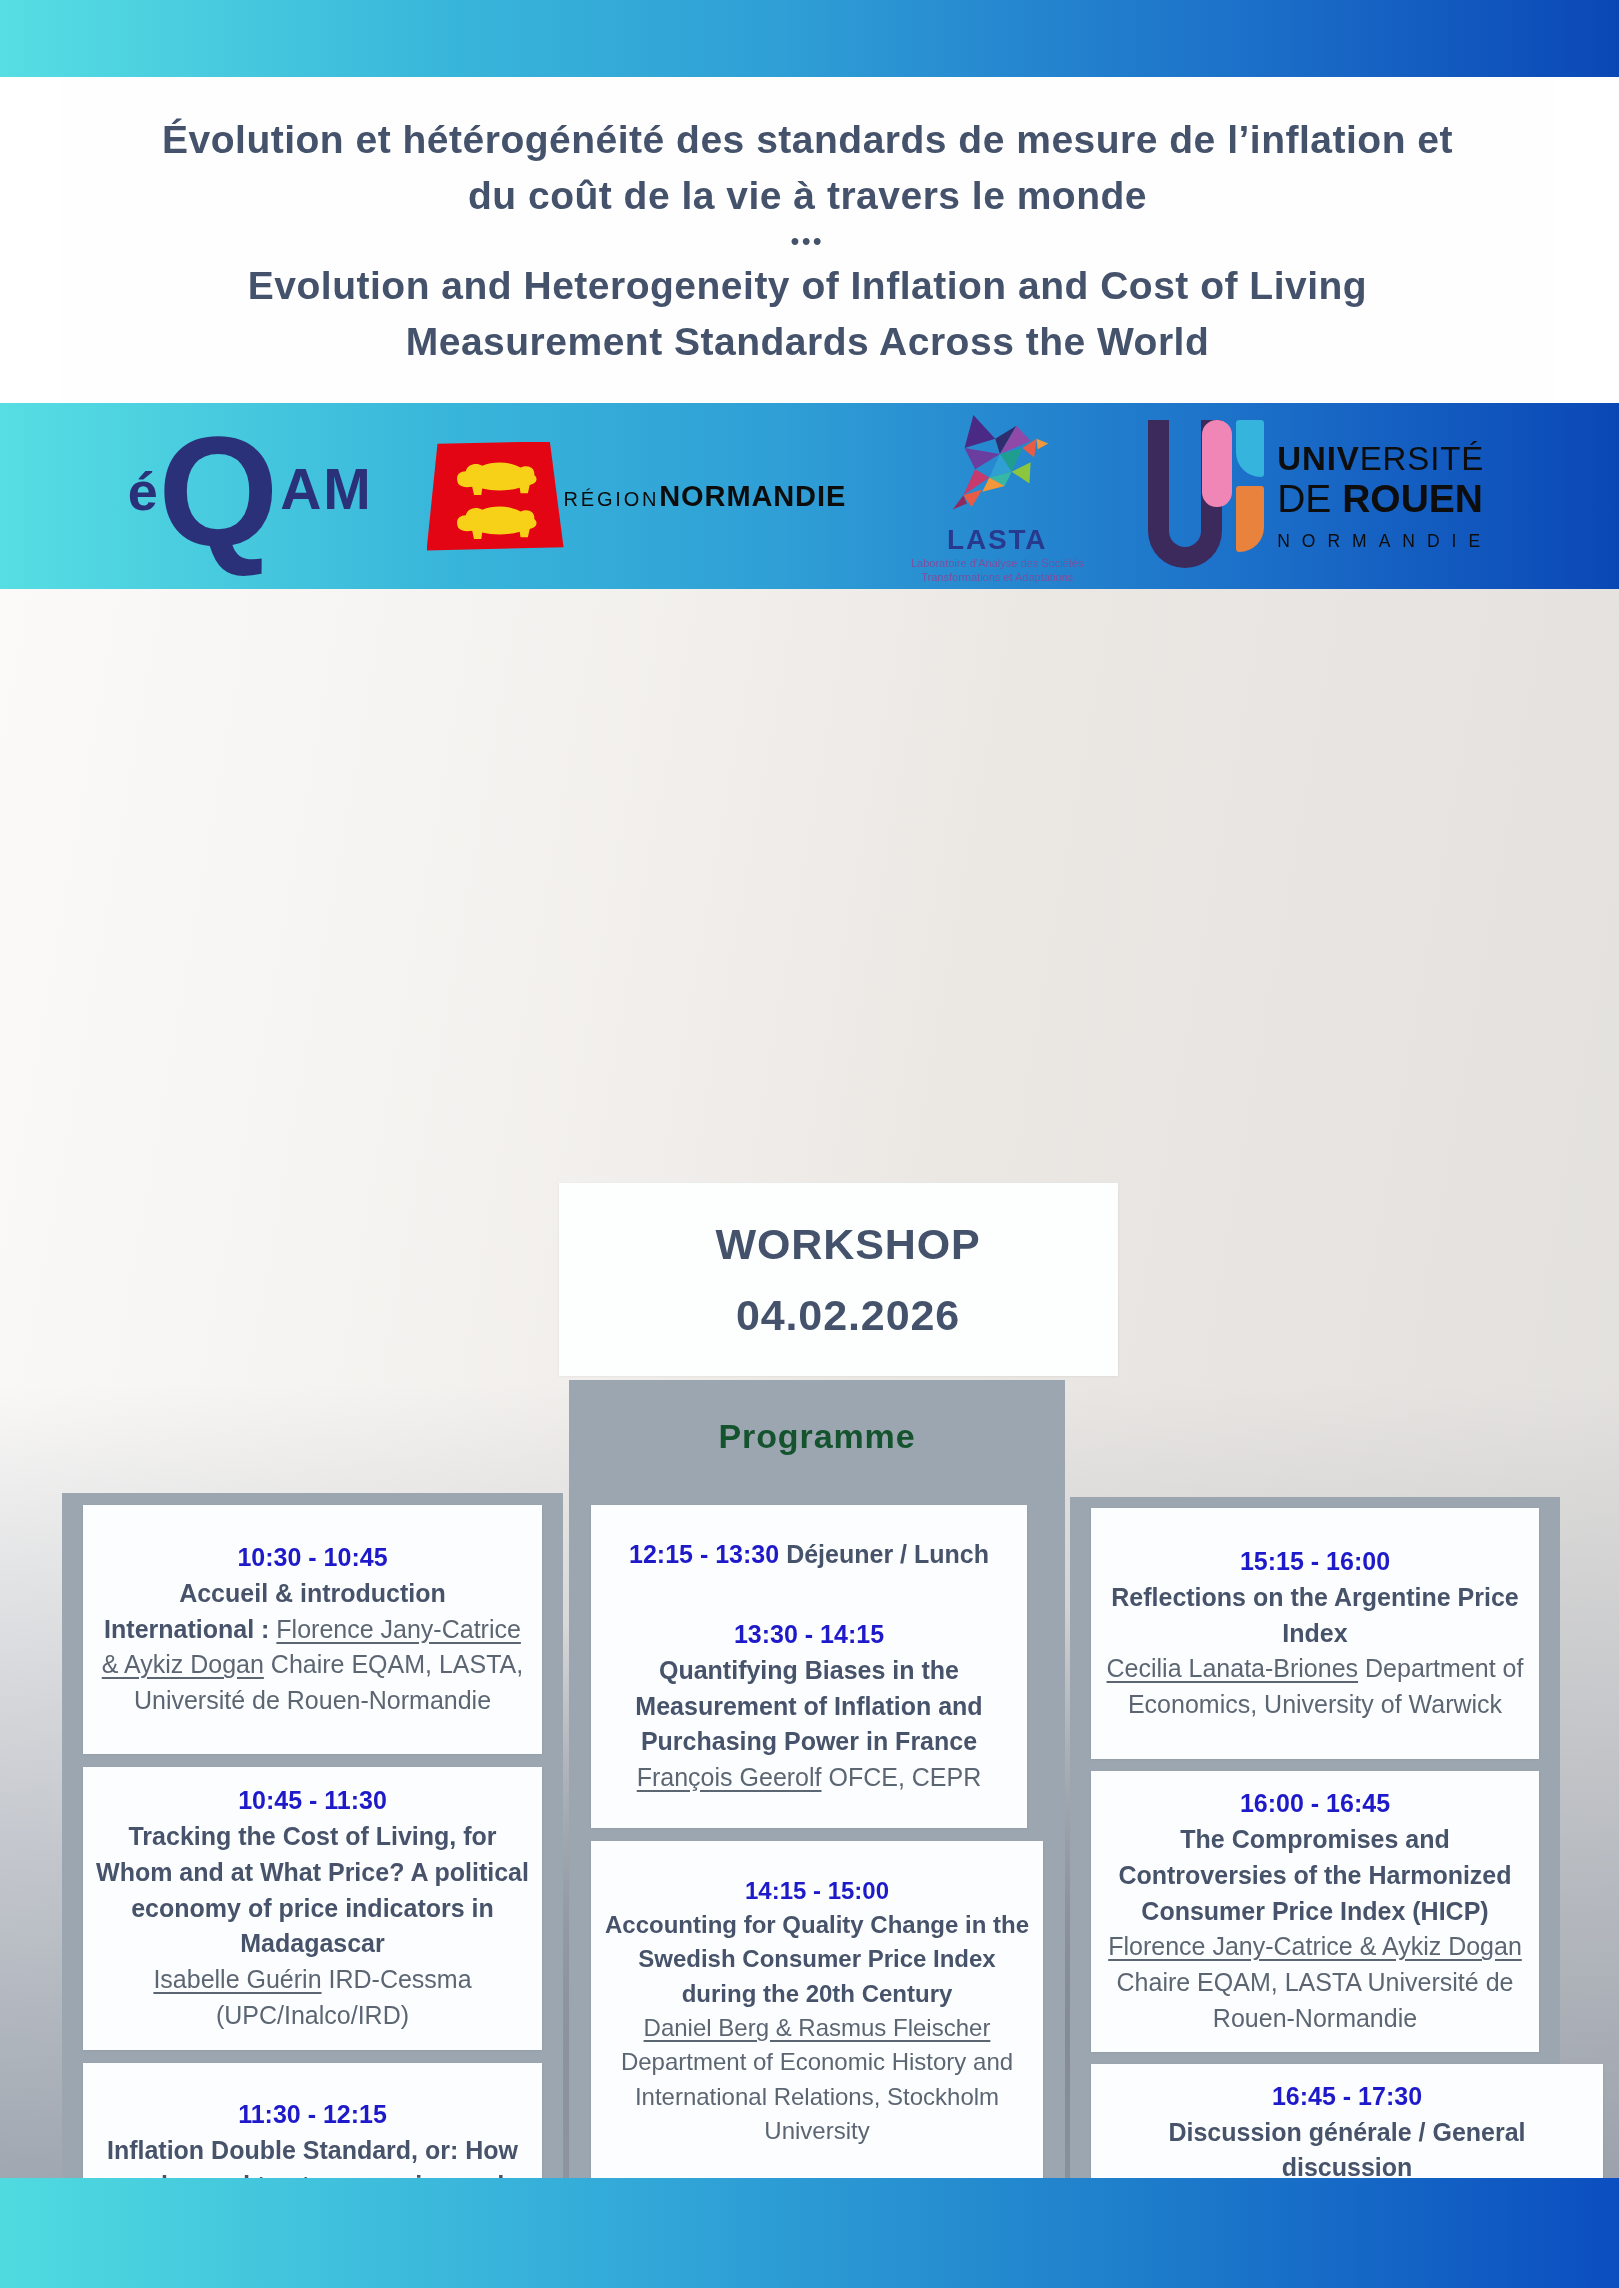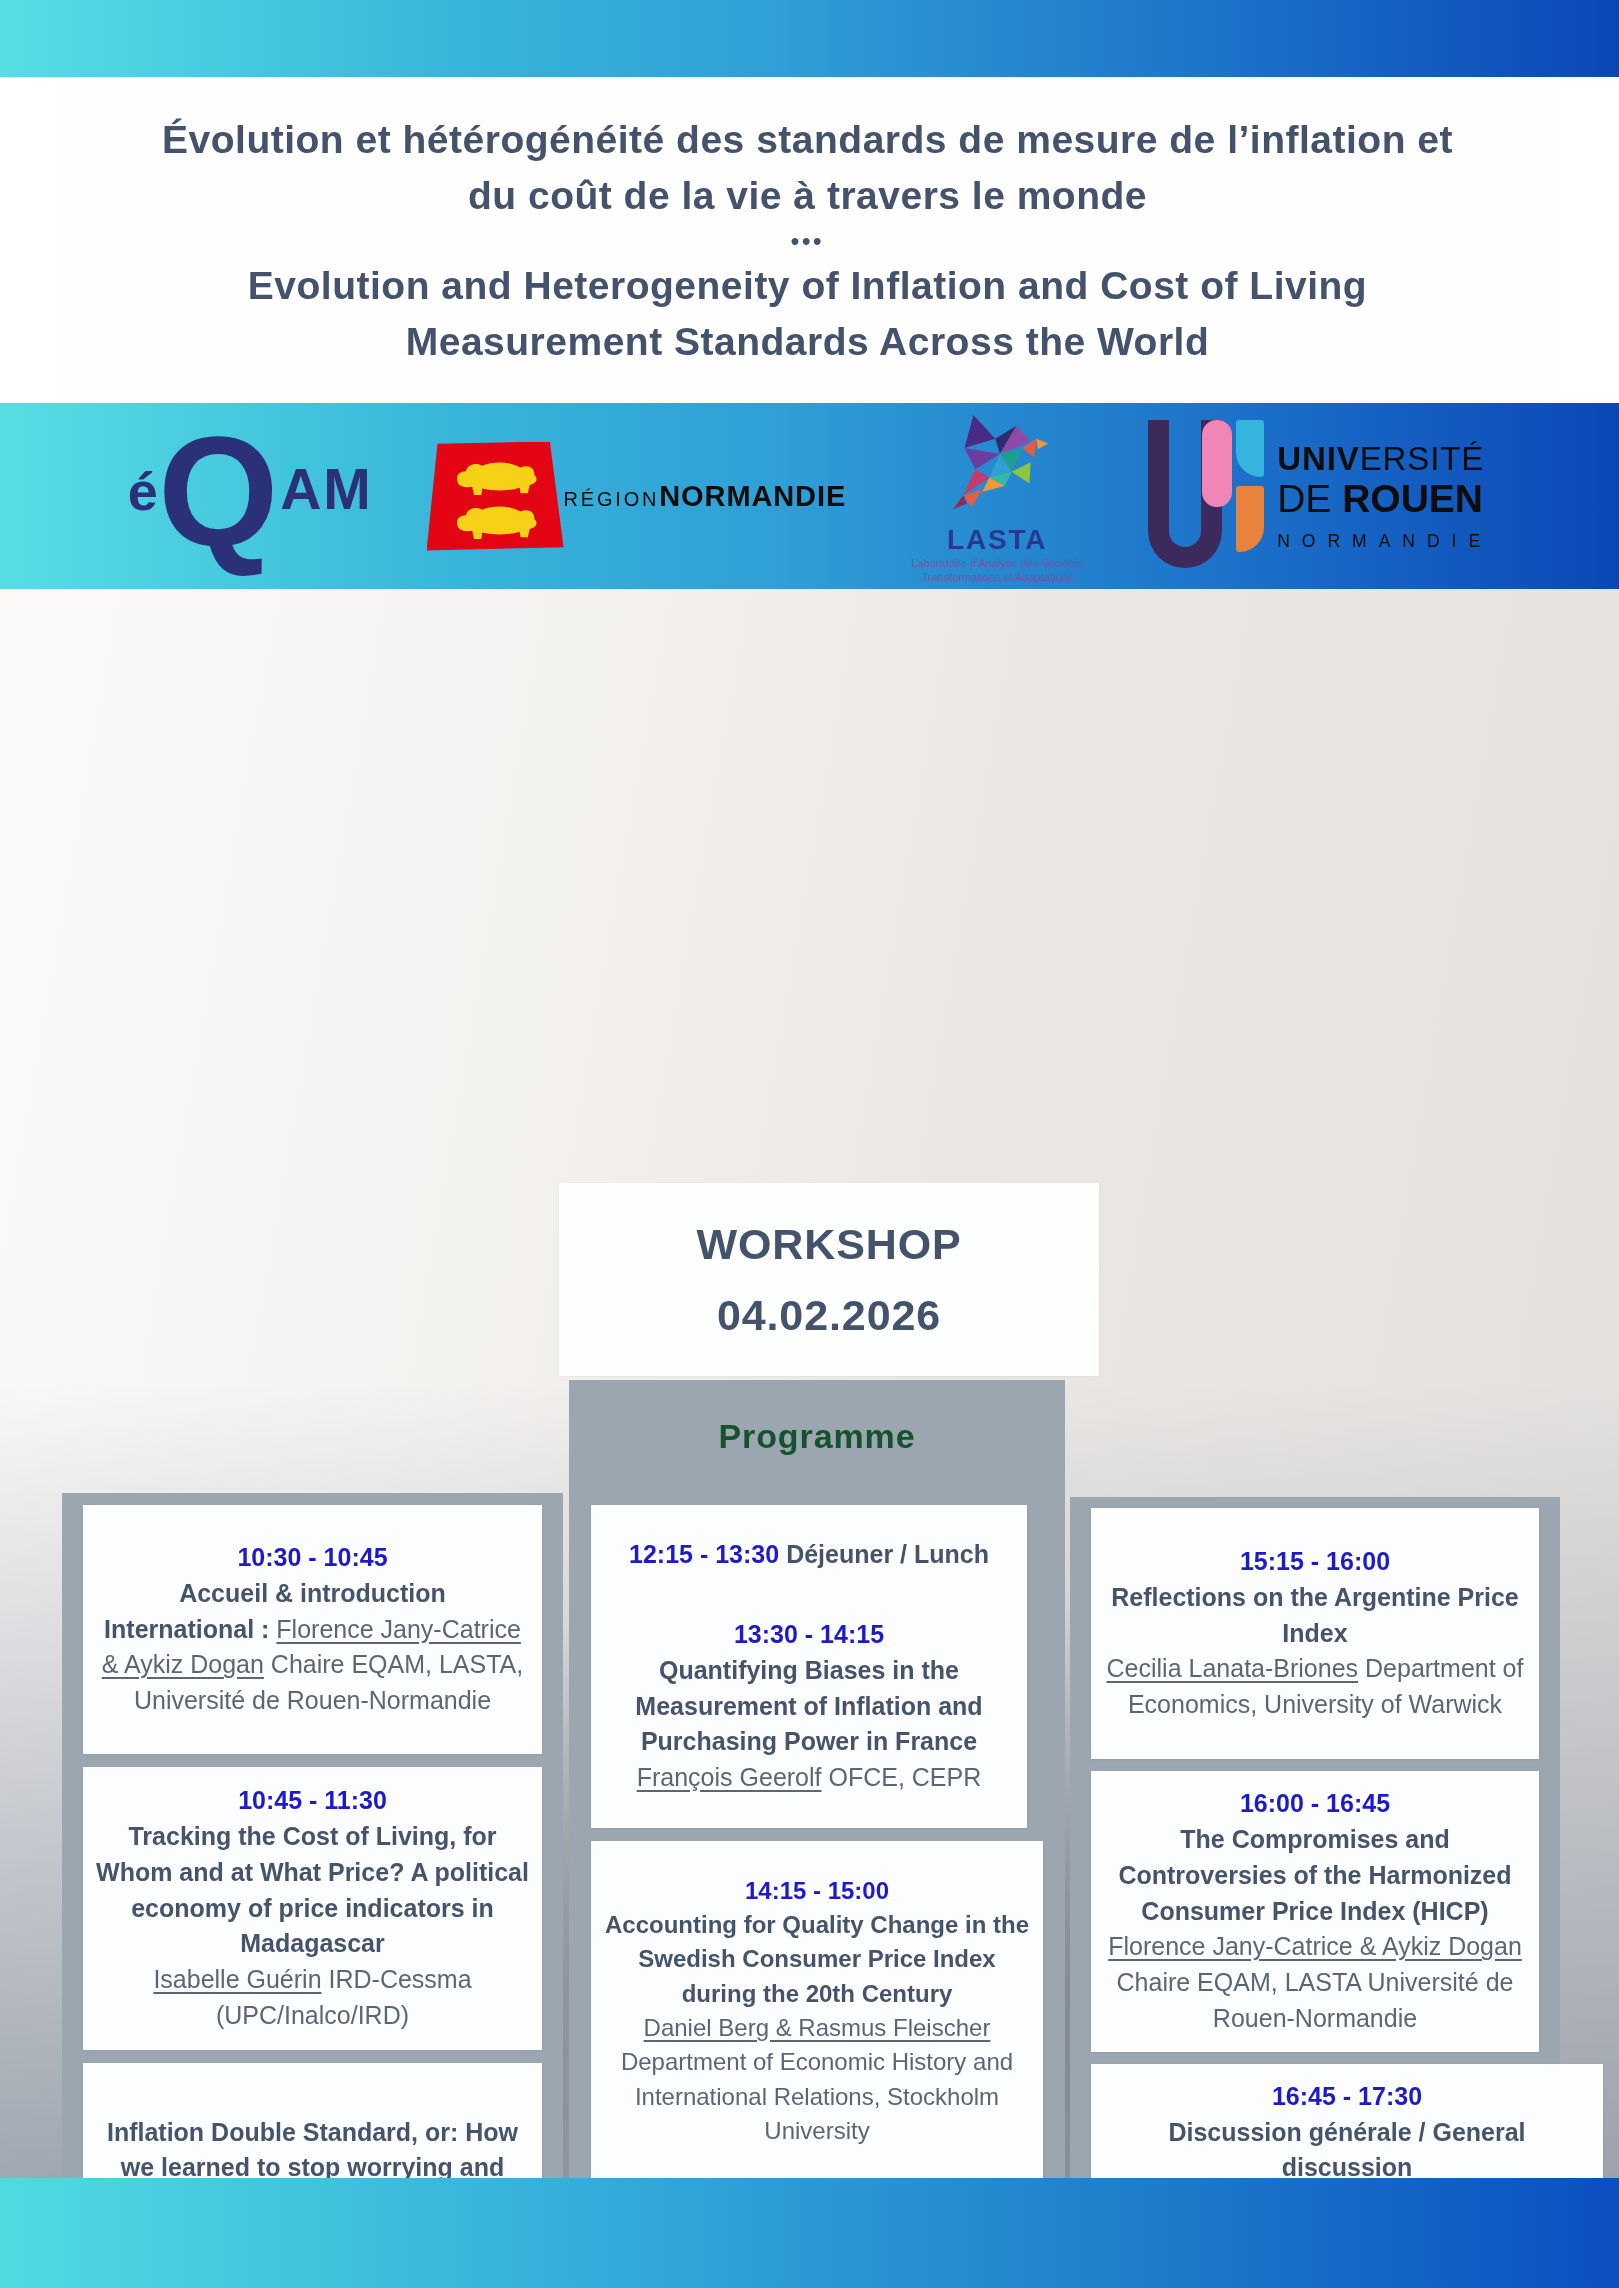--- a/index.html
+++ b/index.html
@@ -65,21 +65,21 @@
     position:absolute;left:0;top:589px;width:1620px;height:1589px;
     background:
       radial-gradient(ellipse 1061px 628px at 53% 88%, rgba(86,97,113,.68) 0%, rgba(86,97,113,0) 64%),
       linear-gradient(180deg, rgba(255,255,255,0) 0%, rgba(255,255,255,0) 50%, rgba(148,156,169,.5) 78%, rgba(136,145,158,.78) 100%),
       linear-gradient(100deg,#fbfaf9 0%,#f4f2ef 30%,#ebe8e4 55%,#e2e0dd 100%);
   }
   
   .workshop-card{
     position:absolute;left:559px;top:594px;width:540px;height:193px;background:#fdfefe;
     display:flex;flex-direction:column;align-items:center;justify-content:center;gap:28px;
-    color:#44526b;box-shadow:0 0.9px 2.8px rgba(0,0,0,.07);
+    color:#44526b;box-shadow:0 0.9px 2.8px rgba(0,0,0,.07);padding-left:19px;
   }
   .workshop-title,.workshop-date{font-size:43px;font-weight:bold;letter-spacing:0.9px;line-height:1;}
   .strip{position:absolute;background:#9ba6b1;}
   .strip-mid{left:569px;top:791px;width:496px;height:963px;}
   .strip-left{left:62px;top:904px;width:501px;height:904px;}
   .strip-right{left:1070px;top:908px;width:490px;height:753px;}
   .programme-title{
     text-align:center;color:#14532d;font-size:34px;font-weight:bold;letter-spacing:0.9px;padding-top:37px;
   }
   
@@ -194,20 +194,21 @@
       <div><span class="ttl">International : </span><span class="nm">Florence Jany-Catrice &amp; Aykiz Dogan</span><span> Chaire EQAM, LASTA, Université de Rouen-Normandie</span></div>
     </div>
 
     <div class="box b-l2">
       <div class="t">10:45 - 11:30</div>
       <div class="ttl">Tracking the Cost of Living, for Whom and at What Price? A political economy of price indicators in Madagascar</div>
       <div><span class="nm">Isabelle Guérin</span><span> IRD-Cessma (UPC/Inalco/IRD)</span></div>
     </div>
 
     <div class="box b-l3">
+      <div class="t">11:30 - 12:15</div>
       <div class="ttl">Inflation Double Standard, or: How we learned to stop worrying and love house price inflation</div>
       <div class="ttl">(US, UK, France, EU)</div>
       <div><span class="nm">Maxence Dutilleul</span><span>, CEE, Science Po</span></div>
     </div>
 
     <div class="box b-m1">
       <div class="grp">
         <span class="t">12:15 - 13:30</span>
         <span class="ttl">Déjeuner / Lunch</span>
       </div>

